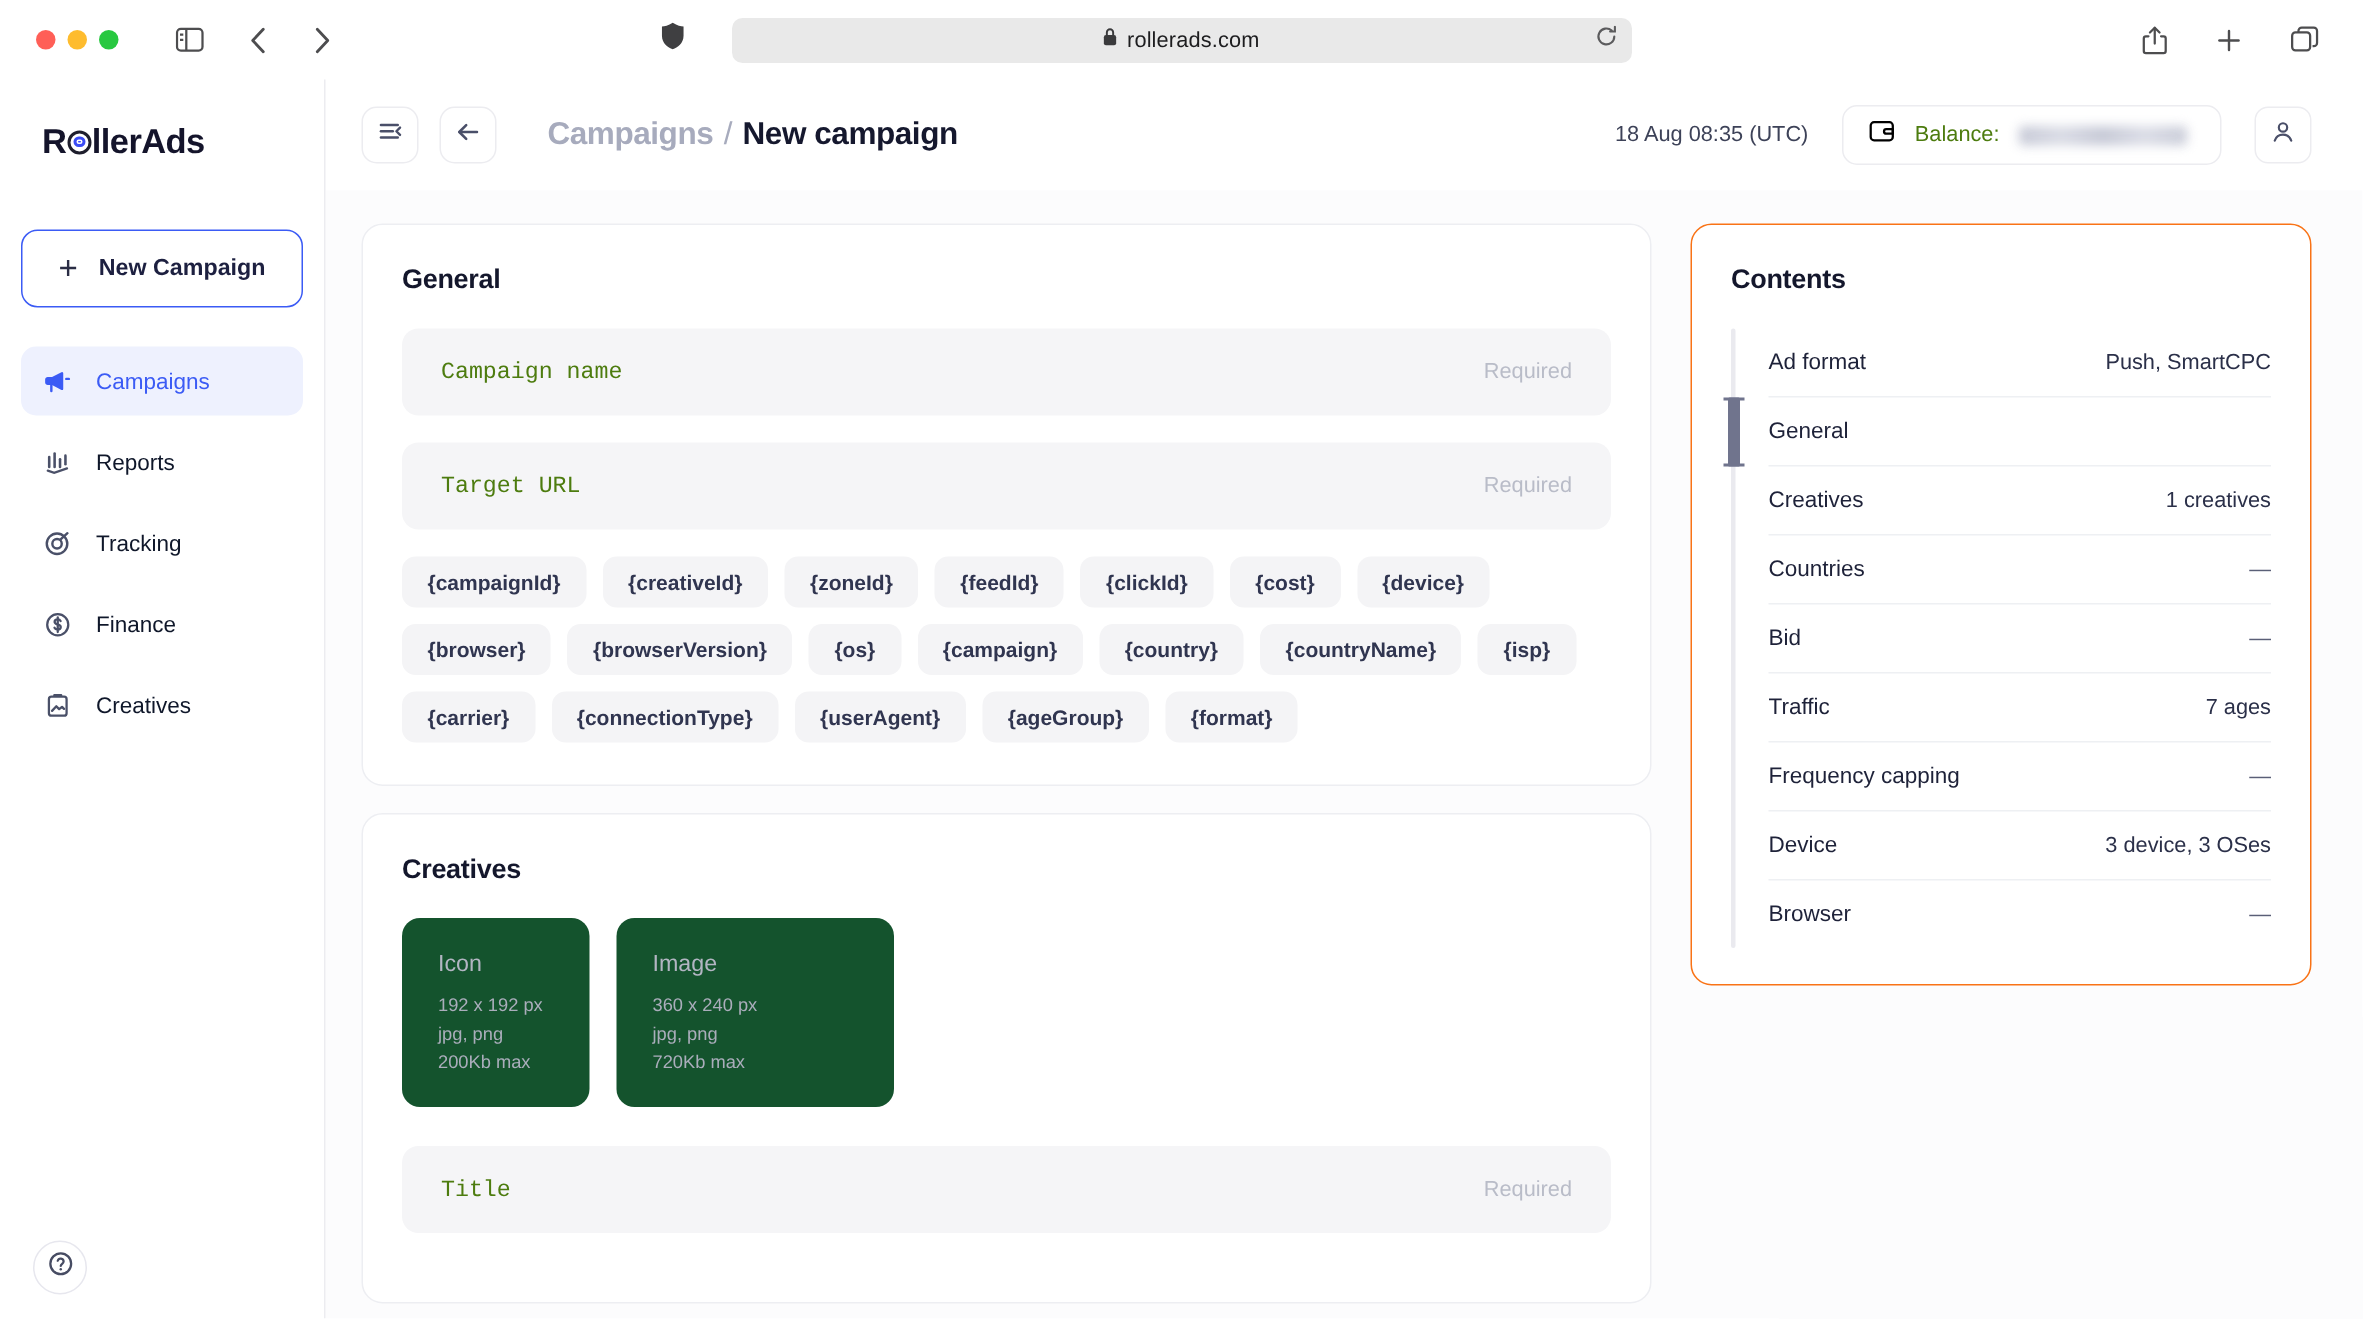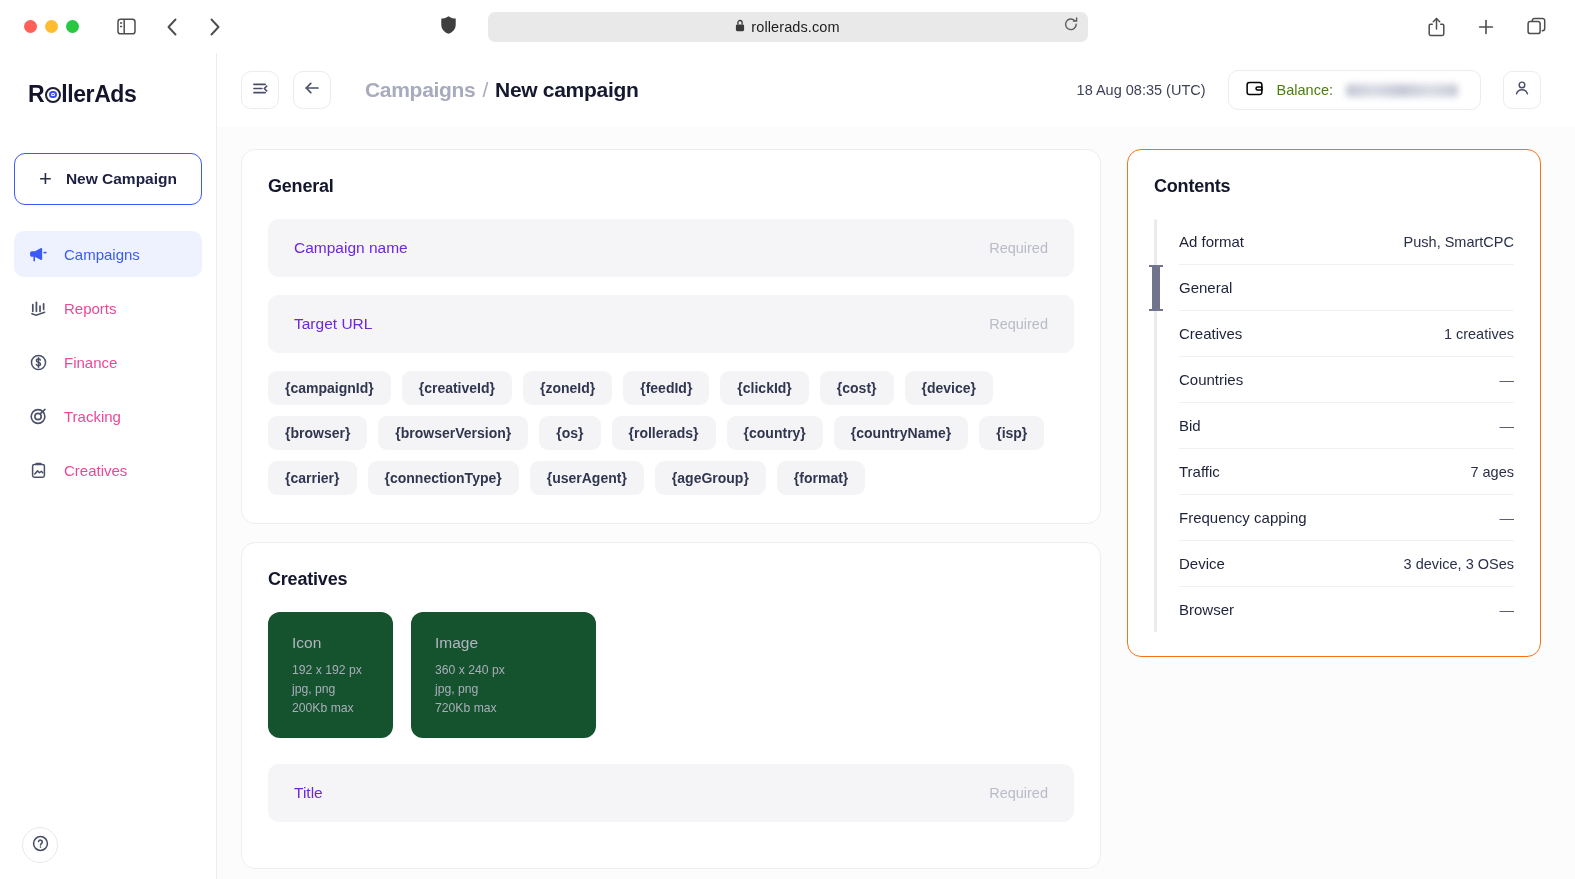--- a/index.html
+++ b/index.html
@@ -115,21 +115,21 @@
   .new-campaign-btn .plus { font-size: 22px; font-weight: 400; color: #2a2d45; line-height: 1; }
 
   .nav { margin-top: 26px; padding: 0 14px; }
   .nav-item {
     height: 46px;
     display: flex; align-items: center;
     gap: 16px;
     padding-left: 14px;
     border-radius: 10px;
     font-size: 15px;
-    color: #ec4899;
+    color: #0f172a;
     cursor: pointer;
     margin-bottom: 8px;
   }
   .nav-item .nav-ico { width: 20px; display: flex; align-items: center; justify-content: center; color: #4a5068; }
   .nav-item.active { background: #eef1fe; color: #3b5bf5; font-weight: 500; }
   .nav-item.active .nav-ico { color: #3b5bf5; }
 
   .help-btn {
     position: absolute;
     left: 22px; bottom: 16px;
@@ -232,21 +232,21 @@
 
   .field {
     height: 58px;
     background: #f5f5f7;
     border-radius: 11px;
     display: flex; align-items: center;
     padding: 0 26px;
     margin-bottom: 18px;
     cursor: text;
   }
-  .field-placeholder { font-size: 15.5px; color: #6d28d9; }
+  .field-placeholder { font-size: 15.5px; color: #4d7c0f; font-family: Liberation Mono, monospace; }
   .field-required { margin-left: auto; font-size: 14.5px; color: #b9bcc8; }
 
   .macros { display: flex; flex-wrap: wrap; gap: 11px; margin-top: 12px; font-weight: bold; }
   .macro-chip {
     background: #f4f4f6;
     border-radius: 9px;
     padding: 9px 17px;
     font-size: 14px;
     color: #303550;
     cursor: pointer;
@@ -425,38 +425,38 @@
             <line x1="11.6" y1="7.5" x2="11.6" y2="13"></line>
               <line x1="15.4" y1="5" x2="15.4" y2="11"></line>
             <path d="M3 15.5 L7.5 17 L16.5 14" stroke-width="1.6"></path>
           </svg>
         </span>
         <span>Reports</span>
       </div>
 
       <div class="nav-item">
         <span class="nav-ico">
+          <svg width="19" height="19" viewBox="0 0 20 20" fill="none" stroke="currentColor" stroke-width="1.7" stroke-linecap="round">
+            <circle cx="9.5" cy="10" r="7.2"></circle>
+              <circle cx="9.5" cy="10" r="3.3"></circle>
+            <line x1="12" y1="7" x2="16.8" y2="2.6"></line>
+          </svg>
+        </span>
+        <span>Tracking</span>
+      </div>
+
+      <div class="nav-item">
+        <span class="nav-ico">
           <svg width="19" height="19" viewBox="0 0 20 20" fill="none" stroke="currentColor" stroke-width="1.6" stroke-linecap="round">
             <circle cx="10" cy="10" r="7.4"></circle>
             <path d="M12 7.4 a2.2 2.2 0 0 0 -2.1 -1.1 c-1.3 0 -2.1 .7 -2.1 1.7 c0 2.2 4.3 1.2 4.3 3.5 c0 1 -.9 1.8 -2.2 1.8 a2.3 2.3 0 0 1 -2.2 -1.2"></path>
             <line x1="10" y1="4.9" x2="10" y2="15.1"></line>
           </svg>
         </span>
         <span>Finance</span>
-      </div>
-
-      <div class="nav-item">
-        <span class="nav-ico">
-          <svg width="19" height="19" viewBox="0 0 20 20" fill="none" stroke="currentColor" stroke-width="1.7" stroke-linecap="round">
-            <circle cx="9.5" cy="10" r="7.2"></circle>
-              <circle cx="9.5" cy="10" r="3.3"></circle>
-            <line x1="12" y1="7" x2="16.8" y2="2.6"></line>
-          </svg>
-        </span>
-        <span>Tracking</span>
       </div>
 
       <div class="nav-item">
         <span class="nav-ico">
           <svg width="19" height="19" viewBox="0 0 20 20" fill="none" stroke="currentColor" stroke-width="1.6" stroke-linejoin="round">
             <rect x="3.8" y="3.6" width="12.4" height="13.4" rx="1.8"></rect>
             <path d="M7.6 3.6 V2.6 h4.8 v1"></path>
             <path d="M6 13.6 L9 10.4 L11 12.4 L13 10.8 L14.4 12.2" stroke-linecap="round"></path>
           </svg>
         </span>
@@ -551,21 +551,21 @@
             <span class="macro-chip">{campaignId}</span>
             <span class="macro-chip">{creativeId}</span>
             <span class="macro-chip">{zoneId}</span>
             <span class="macro-chip">{feedId}</span>
             <span class="macro-chip">{clickId}</span>
             <span class="macro-chip">{cost}</span>
             <span class="macro-chip">{device}</span>
             <span class="macro-chip">{browser}</span>
             <span class="macro-chip">{browserVersion}</span>
             <span class="macro-chip">{os}</span>
-            <span class="macro-chip">{rollerads}</span>
+            <span class="macro-chip">{campaign}</span>
             <span class="macro-chip">{country}</span>
             <span class="macro-chip">{countryName}</span>
             <span class="macro-chip">{isp}</span>
             <span class="macro-chip">{carrier}</span>
             <span class="macro-chip">{connectionType}</span>
             <span class="macro-chip">{userAgent}</span>
             <span class="macro-chip">{ageGroup}</span>
             <span class="macro-chip">{format}</span>
           </div>
         </div>

